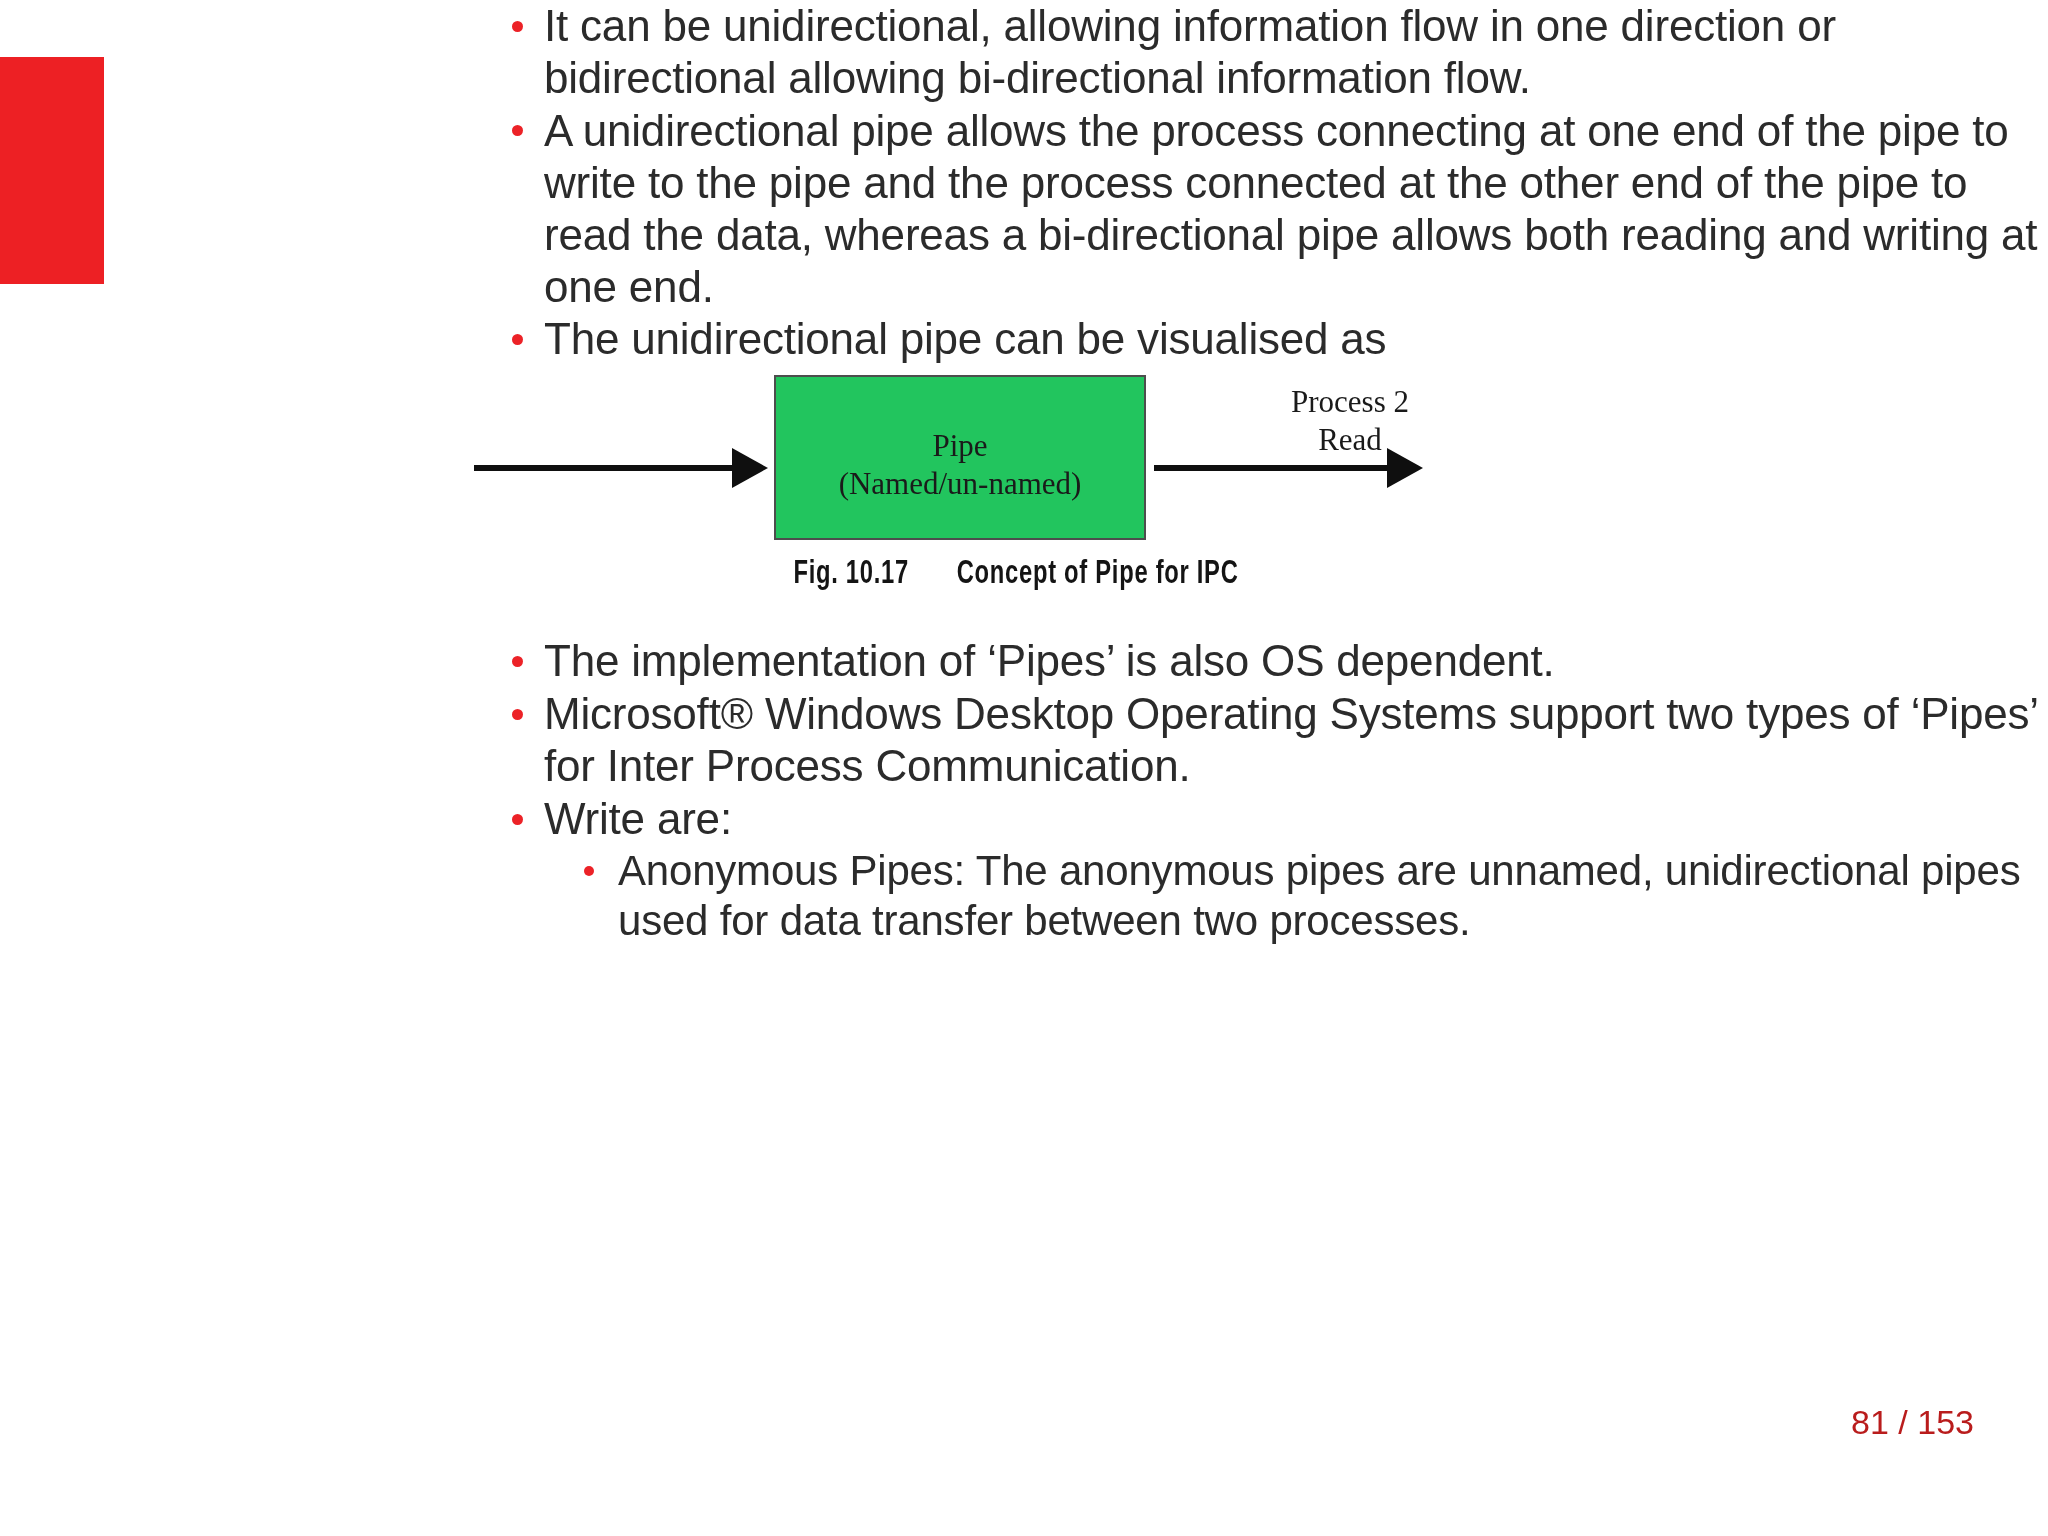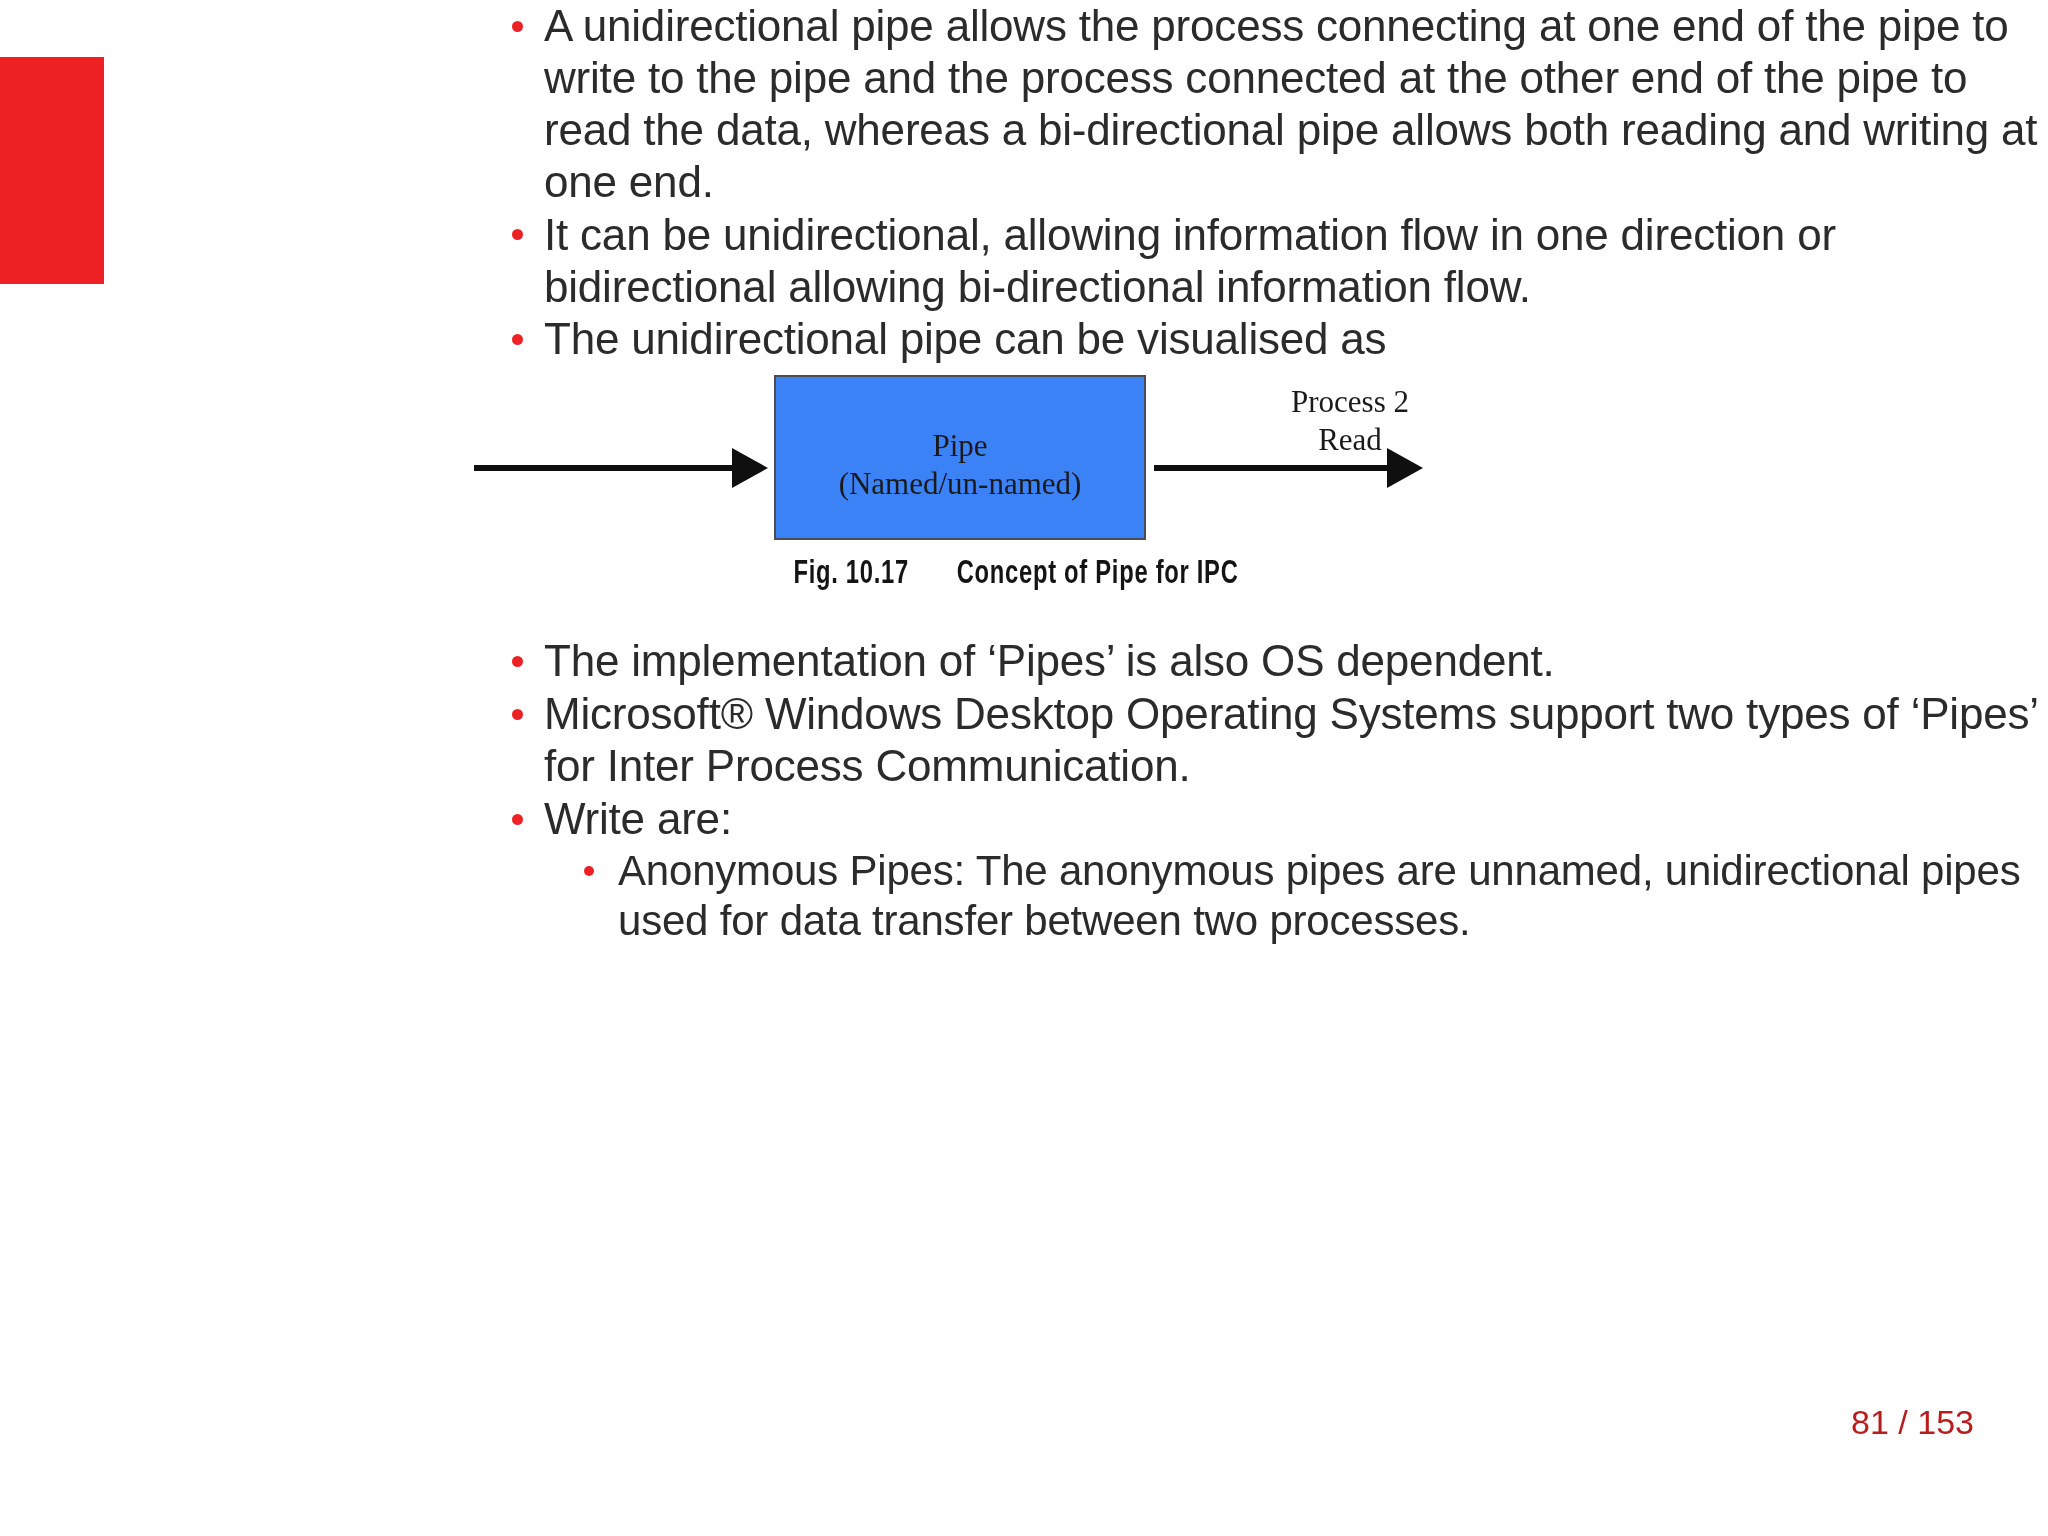--- a/index.html
+++ b/index.html
@@ -99,21 +99,21 @@
   }
   .lbl-p1 { left: 42px;  top: 8px;  width: 200px; }
   .lbl-p2 { left: 784px; top: 8px;  width: 200px; text-align: center; }
 
   .pipe-box {
     position: absolute;
     left: 308px;
     top: 0px;
     width: 372px;
     height: 165px;
-    background: #3b82f6;
+    background: #22c55e;
     border: 2px solid #4d4d4d;
     box-sizing: border-box;
   }
   .pipe-box-text {
     position: absolute;
     left: 0;
     right: 0;
     top: 50px;
     text-align: center;
     font-family: "Liberation Serif", serif;
@@ -172,26 +172,26 @@
 </head>
 <body>
 
 <div class="red-block"></div>
 
 <div class="content">
   <ul class="lvl1">
 
     <li class="bullet">
       <span class="dot"></span>
+      <span class="txt">It can be unidirectional, allowing information flow in one direction or bidirectional allowing bi-directional information flow.</span>
+    </li>
+
+    <li class="bullet">
+      <span class="dot"></span>
       <span class="txt">A unidirectional pipe allows the process connecting at one end of the pipe to write to the pipe and the process connected at the other end of the pipe to read the data, whereas a bi-directional pipe allows both reading and writing at one end.</span>
-    </li>
-
-    <li class="bullet">
-      <span class="dot"></span>
-      <span class="txt">It can be unidirectional, allowing information flow in one direction or bidirectional allowing bi-directional information flow.</span>
     </li>
 
     <li class="bullet">
       <span class="dot"></span>
       <span class="txt">The unidirectional pipe can be visualised as</span>
     </li>
 
     <li style="list-style:none">
       <div class="figure">
         <div class="fig-canvas">

